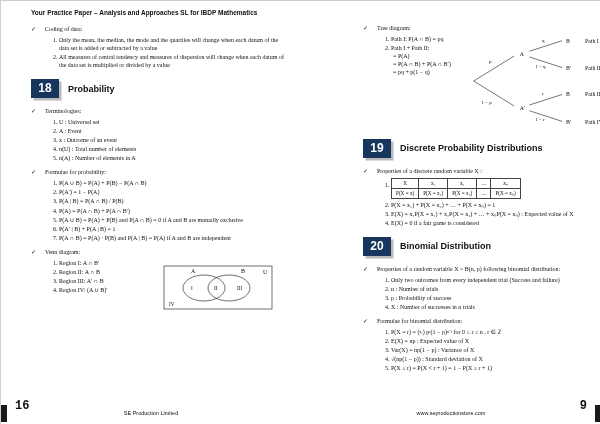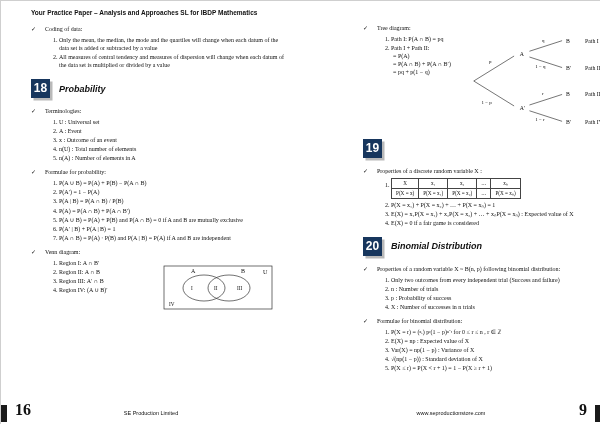--- a/index.html
+++ b/index.html
@@ -11,37 +11,37 @@
   .col-right{left:330px;width:252px;top:24px;margin-left:32px;}
   .doc-header{font-family:"Liberation Sans", sans-serif;font-weight:bold;font-size:6.5px;margin-bottom:10px;}
   .blk{margin-bottom:7px;}
   .check-row{display:flex;align-items:flex-start;}
   .check{width:14px;flex:0 0 14px;font-size:6px;line-height:1.3;}
   .bh{font-size:6px;line-height:1.3;}
   ol.nl{margin:2px 0 4px 0;padding-left:28px;font-size:6px;line-height:1.35;}
   ol.nl li{margin-bottom:1px;}
   .cont{font-size:6px;line-height:1.35;margin-left:2px;}
   .chapter{margin:10px 0 10px 0;display:flex;align-items:center;}
-  .chapter-num{display:inline-block;width:19px;height:19px;background:#17365d;color:#fff;
+  .chapter-num{display:inline-block;width:28px;height:19px;background:#17365d;color:#fff;
                font-family:"Liberation Sans", sans-serif;font-weight:bold;font-size:12px;text-align:center;
                line-height:19px;box-shadow:2.5px 2.5px 0 #b9b9b9;margin-right:9px;}
-  .chapter-title{font-family:"Liberation Sans", sans-serif;font-weight:bold;font-size:9px;font-style:italic;}
+  .chapter-title{font-family:"Liberation Sans", sans-serif;font-weight:bold;font-size:9px;}
   .flexrow{display:flex;align-items:flex-start;}
   .venn-svg{width:112px;height:52px;flex:0 0 112px;margin-left:4px;margin-top:2px;}
   .tree-svg{width:150px;height:96px;flex:0 0 150px;margin-left:2px;}
   .tree-text{flex:1 1 auto;}
   svg line, svg rect, svg ellipse{stroke:#333;stroke-width:0.7;fill:none;}
   svg text{font-family:"Liberation Serif", serif;font-size:6px;fill:#111;stroke:none;}
   svg text.small{font-size:5.2px;}
   table.dtable{border-collapse:collapse;margin:1px 0 2px 0;}
   table.dtable td{border:0.8px solid #444;font-size:5.2px;padding:1px 4px;text-align:center;}
   .footer{position:absolute;bottom:9px;font-size:5.5px;text-align:center;font-family:"Liberation Sans", sans-serif;}
   .footer-left{left:0;width:300px;}
   .footer-right{left:300px;width:300px;}
-  .pageno{position:absolute;bottom:6px;font-family:Liberation Serif, serif;font-weight:bold;font-size:16px;}
+  .pageno{position:absolute;bottom:12px;font-family:Liberation Mono, monospace;font-weight:bold;font-size:12px;}
   .pageno-left{left:14px;}
   .pageno-right{right:14px;}
   .tab{position:absolute;bottom:3px;width:6px;height:17px;background:#1a1a1a;}
   .tab-l{left:0;}
   .tab-r{right:0;}
 </style>
 </head>
 <body>
 
 <div class="spread">
@@ -169,20 +169,21 @@
           <text x="122" y="10">Path I</text>
           <text x="122" y="39">Path II</text>
           <text x="122" y="66">Path III</text>
           <text x="122" y="95">Path IV</text>
         </svg>
       </div>
     </div>
 
     <div class="chapter">
       <span class="chapter-num">19</span>
+      <span class="chapter-title">Discrete Probability Distributions</span>
     </div>
 
     <div class="blk">
       <div class="check-row">
         <span class="check">✓</span>
         <span class="bh">Properties of a discrete random variable X :</span>
       </div>
       <ol class="nl">
         <li>
           <table class="dtable">

